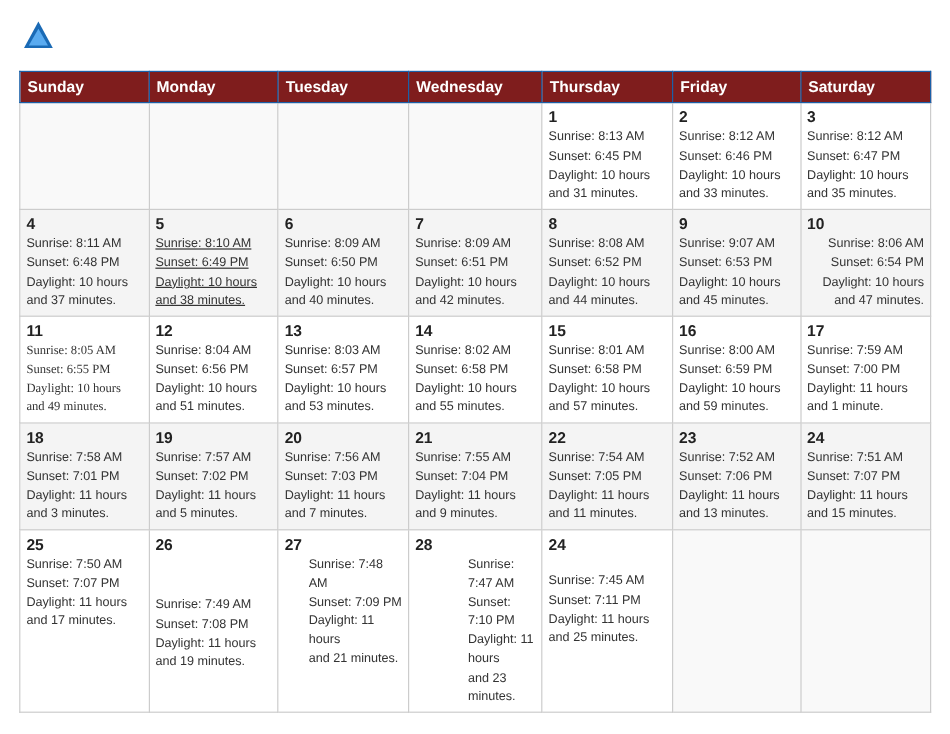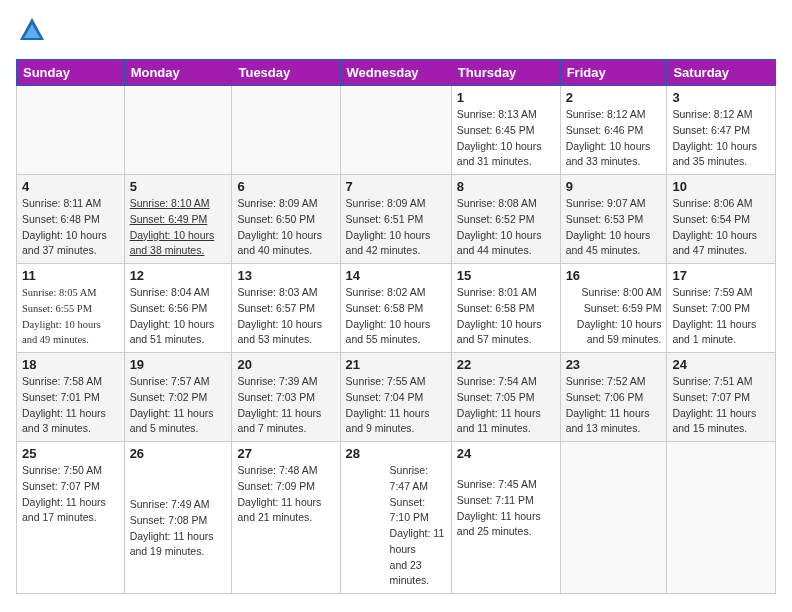--- a/index.html
+++ b/index.html
@@ -44,21 +44,21 @@
     .location {
       font-size: 16px;
       color: #555;
     }
     .calendar {
       width: 100%;
       border-collapse: collapse;
       border: 1px solid #bbb;
     }
     .calendar th {
-      background-color: #a21caf;
+      background-color: #7f1d1d;
       color: #fff;
       font-size: 13px;
       font-weight: bold;
       padding: 5px 6px;
       border: 1px solid #1a60a8;
       text-align: left;
     }
     .calendar td {
       vertical-align: top;
       border: 1px solid #ccc;
@@ -191,21 +191,21 @@
         </td>
         <td>
           <div class="day-number">9</div>
           <div class="day-info" style="white-space: pre-line;">Sunrise: 9:07 AM
 Sunset: 6:53 PM
 Daylight: 10 hours
 and 45 minutes.</div>
         </td>
         <td>
           <div class="day-number">10</div>
-          <div class="day-info" style="white-space: pre-line;">Sunrise: 8:06 AM
+          <div class="day-info" style="white-space: pre-line; text-align: right;">Sunrise: 8:06 AM
 Sunset: 6:54 PM
 Daylight: 10 hours
 and 47 minutes.</div>
         </td>
       </tr>
       <tr>
         <td>
           <div class="day-number">11</div>
           <div class="day-info" style="white-space: pre-line; font-family: Liberation Serif, serif;">Sunrise: 8:05 AM
 Sunset: 6:55 PM
@@ -235,21 +235,21 @@
         </td>
         <td>
           <div class="day-number">15</div>
           <div class="day-info" style="white-space: pre-line;">Sunrise: 8:01 AM
 Sunset: 6:58 PM
 Daylight: 10 hours
 and 57 minutes.</div>
         </td>
         <td>
           <div class="day-number">16</div>
-          <div class="day-info" style="white-space: pre-line; text-align: right;">Sunrise: 8:00 AM
+          <div class="day-info" style="white-space: pre-line;">Sunrise: 8:00 AM
 Sunset: 6:59 PM
 Daylight: 10 hours
 and 59 minutes.</div>
         </td>
         <td>
           <div class="day-number">17</div>
           <div class="day-info" style="white-space: pre-line;">Sunrise: 7:59 AM
 Sunset: 7:00 PM
 Daylight: 11 hours
 and 1 minute.</div>
@@ -265,21 +265,21 @@
         </td>
         <td>
           <div class="day-number">19</div>
           <div class="day-info" style="white-space: pre-line;">Sunrise: 7:57 AM
 Sunset: 7:02 PM
 Daylight: 11 hours
 and 5 minutes.</div>
         </td>
         <td>
           <div class="day-number">20</div>
-          <div class="day-info" style="white-space: pre-line;">Sunrise: 7:39 AM
+          <div class="day-info" style="white-space: pre-line;">Sunrise: 7:56 AM
 Sunset: 7:03 PM
 Daylight: 11 hours
 and 7 minutes.</div>
         </td>
         <td>
           <div class="day-number">21</div>
           <div class="day-info" style="white-space: pre-line;">Sunrise: 7:55 AM
 Sunset: 7:04 PM
 Daylight: 11 hours
 and 9 minutes.</div>
@@ -316,21 +316,21 @@
         </td>
         <td>
           <div class="day-number">26</div>
           <div class="day-info" style="white-space: pre-line; margin-top: 36px;">Sunrise: 7:49 AM
 Sunset: 7:08 PM
 Daylight: 11 hours
 and 19 minutes.</div>
         </td>
         <td>
           <div class="day-number">27</div>
-          <div class="day-info" style="white-space: pre-line;">Sunrise: 7:48 AM
+          <div class="day-info" style="white-space: pre-line; margin-left: 20px;">Sunrise: 7:48 AM
 Sunset: 7:09 PM
 Daylight: 11 hours
 and 21 minutes.</div>
         </td>
         <td>
           <div class="day-number">28</div>
           <div class="day-info" style="white-space: pre-line; margin-left: 44px;">Sunrise: 7:47 AM
 Sunset: 7:10 PM
 Daylight: 11 hours
 and 23 minutes.</div>

